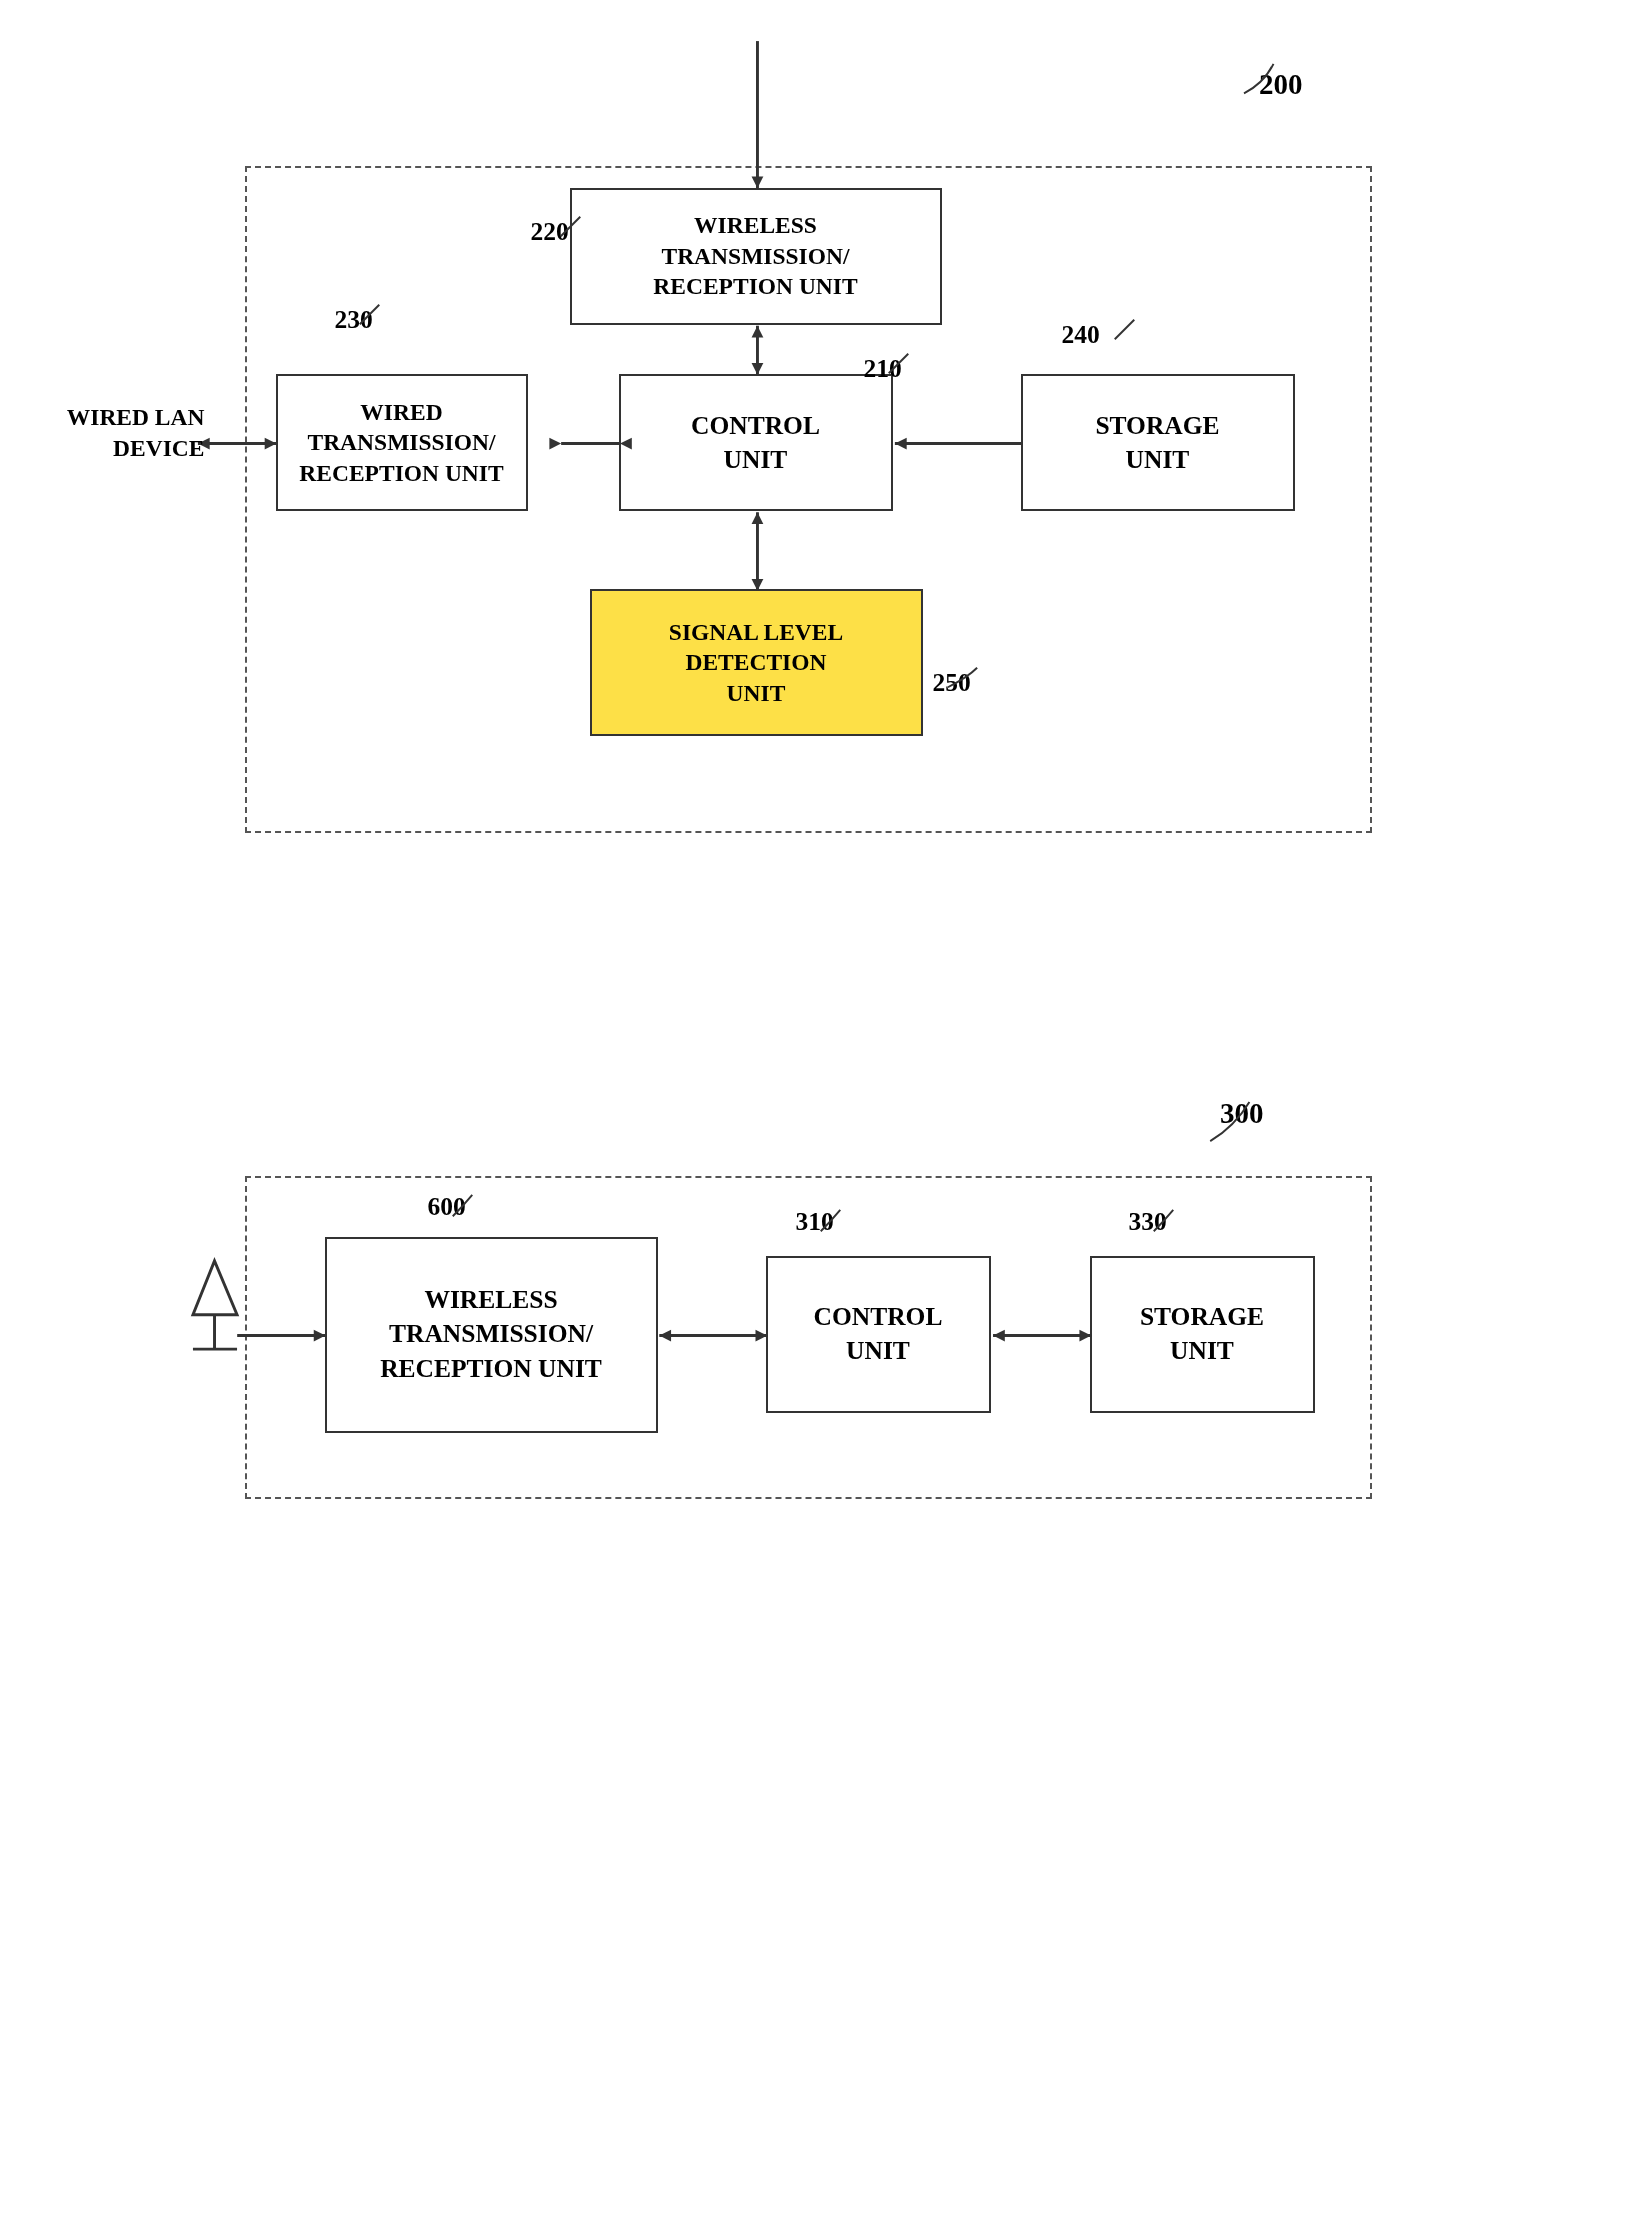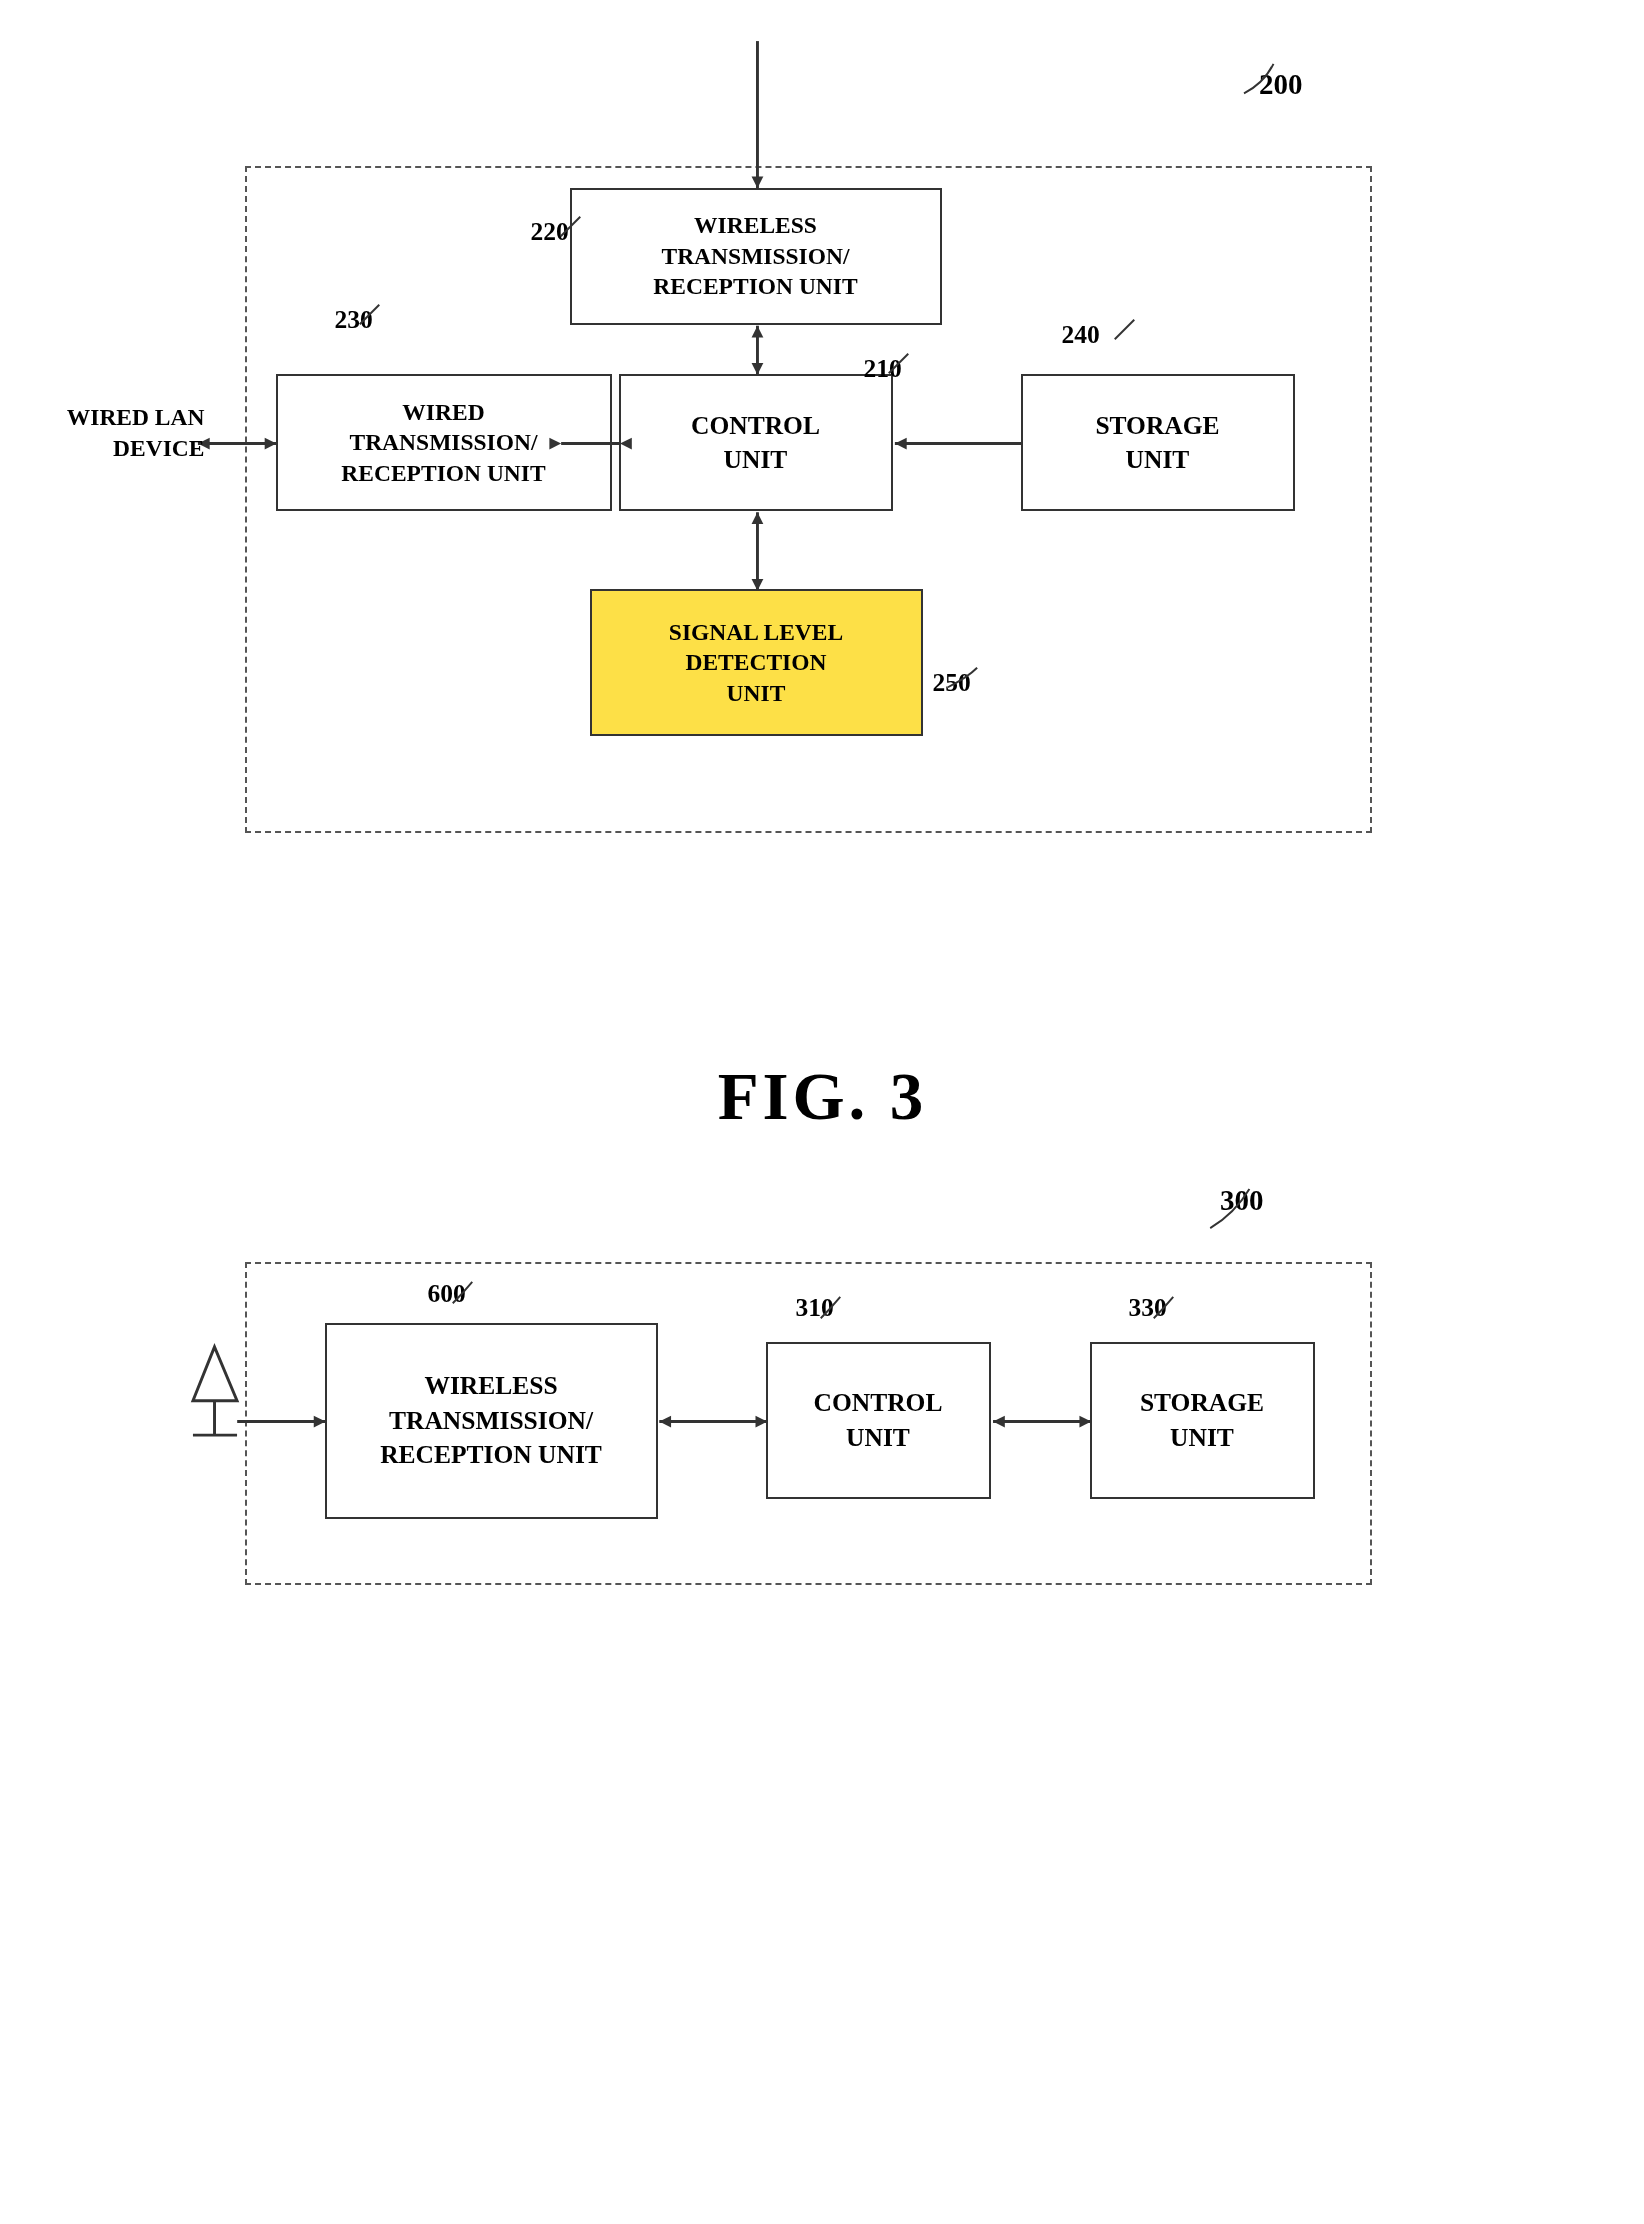--- a/index.html
+++ b/index.html
@@ -53,21 +53,21 @@
       <div style="position:absolute; top:127px; left:59px; width:1127px; height:667px; border:2.9px dashed #555;">
 
         <div style="position:absolute; top:19.6px; left:323px; width:372px; height:137px; border:2.9px solid #333; display:flex; align-items:center; justify-content:center; text-align:center; font-size:23.5px; font-weight:bold; line-height:1.3; background:#fff;">
           WIRELESS<br>TRANSMISSION/<br>RECEPTION UNIT
         </div>
 
         <div style="position:absolute; top:206px; left:372px; width:274px; height:137px; border:2.9px solid #333; display:flex; align-items:center; justify-content:center; text-align:center; font-size:25.5px; font-weight:bold; line-height:1.3; background:#fff;">
           CONTROL<br>UNIT
         </div>
 
-        <div style="position:absolute; top:206px; left:29px; width:336px; height:137px; border:2.9px solid #333; display:flex; align-items:center; justify-content:center; text-align:center; font-size:23.5px; font-weight:bold; line-height:1.3; background:#fff;">
+        <div style="position:absolute; top:206px; left:29px; width:252px; height:137px; border:2.9px solid #333; display:flex; align-items:center; justify-content:center; text-align:center; font-size:23.5px; font-weight:bold; line-height:1.3; background:#fff;">
           WIRED<br>TRANSMISSION/<br>RECEPTION UNIT
         </div>
 
         <div style="position:absolute; top:206px; left:774px; width:274px; height:137px; border:2.9px solid #333; display:flex; align-items:center; justify-content:center; text-align:center; font-size:25.5px; font-weight:bold; line-height:1.3; background:#fff;">
           STORAGE<br>UNIT
         </div>
 
         <div style="position:absolute; top:421px; left:343px; width:333px; height:147px; border:2.9px solid #333; display:flex; align-items:center; justify-content:center; text-align:center; font-size:23.5px; font-weight:bold; line-height:1.3; background:#fde047;">
           SIGNAL LEVEL<br>DETECTION<br>UNIT
         </div>
@@ -125,21 +125,20 @@
       </div>
 
       <div style="position:absolute; top:363px; left:-157px; font-size:23.5px; font-weight:bold; text-align:right; line-height:1.3; width:176px;">WIRED
 LAN DEVICE</div>
 
     </div>
   </div>
 
   <div style="height:59px;"></div>
 
-  <div class="fig-title">FIG.  3</div>
 
   <div style="position:relative; width:1274px; margin:19.6px auto 0 auto; height:588px;">
 
     <div style="position:absolute; top:19.6px; right:196px; font-size:29px; font-weight:bold;">300</div>
     <svg style="position:absolute; top:14.7px; right:191px;" width="98" height="59" viewBox="0 0 100 60">
       <path d="M 80,10 Q 65,35 40,50" fill="none" stroke="#333" stroke-width="2"></path>
     </svg>
 
     <div style="position:absolute; top:98px; left:59px; width:1127px; height:323px; border:2.9px dashed #555;">
 

